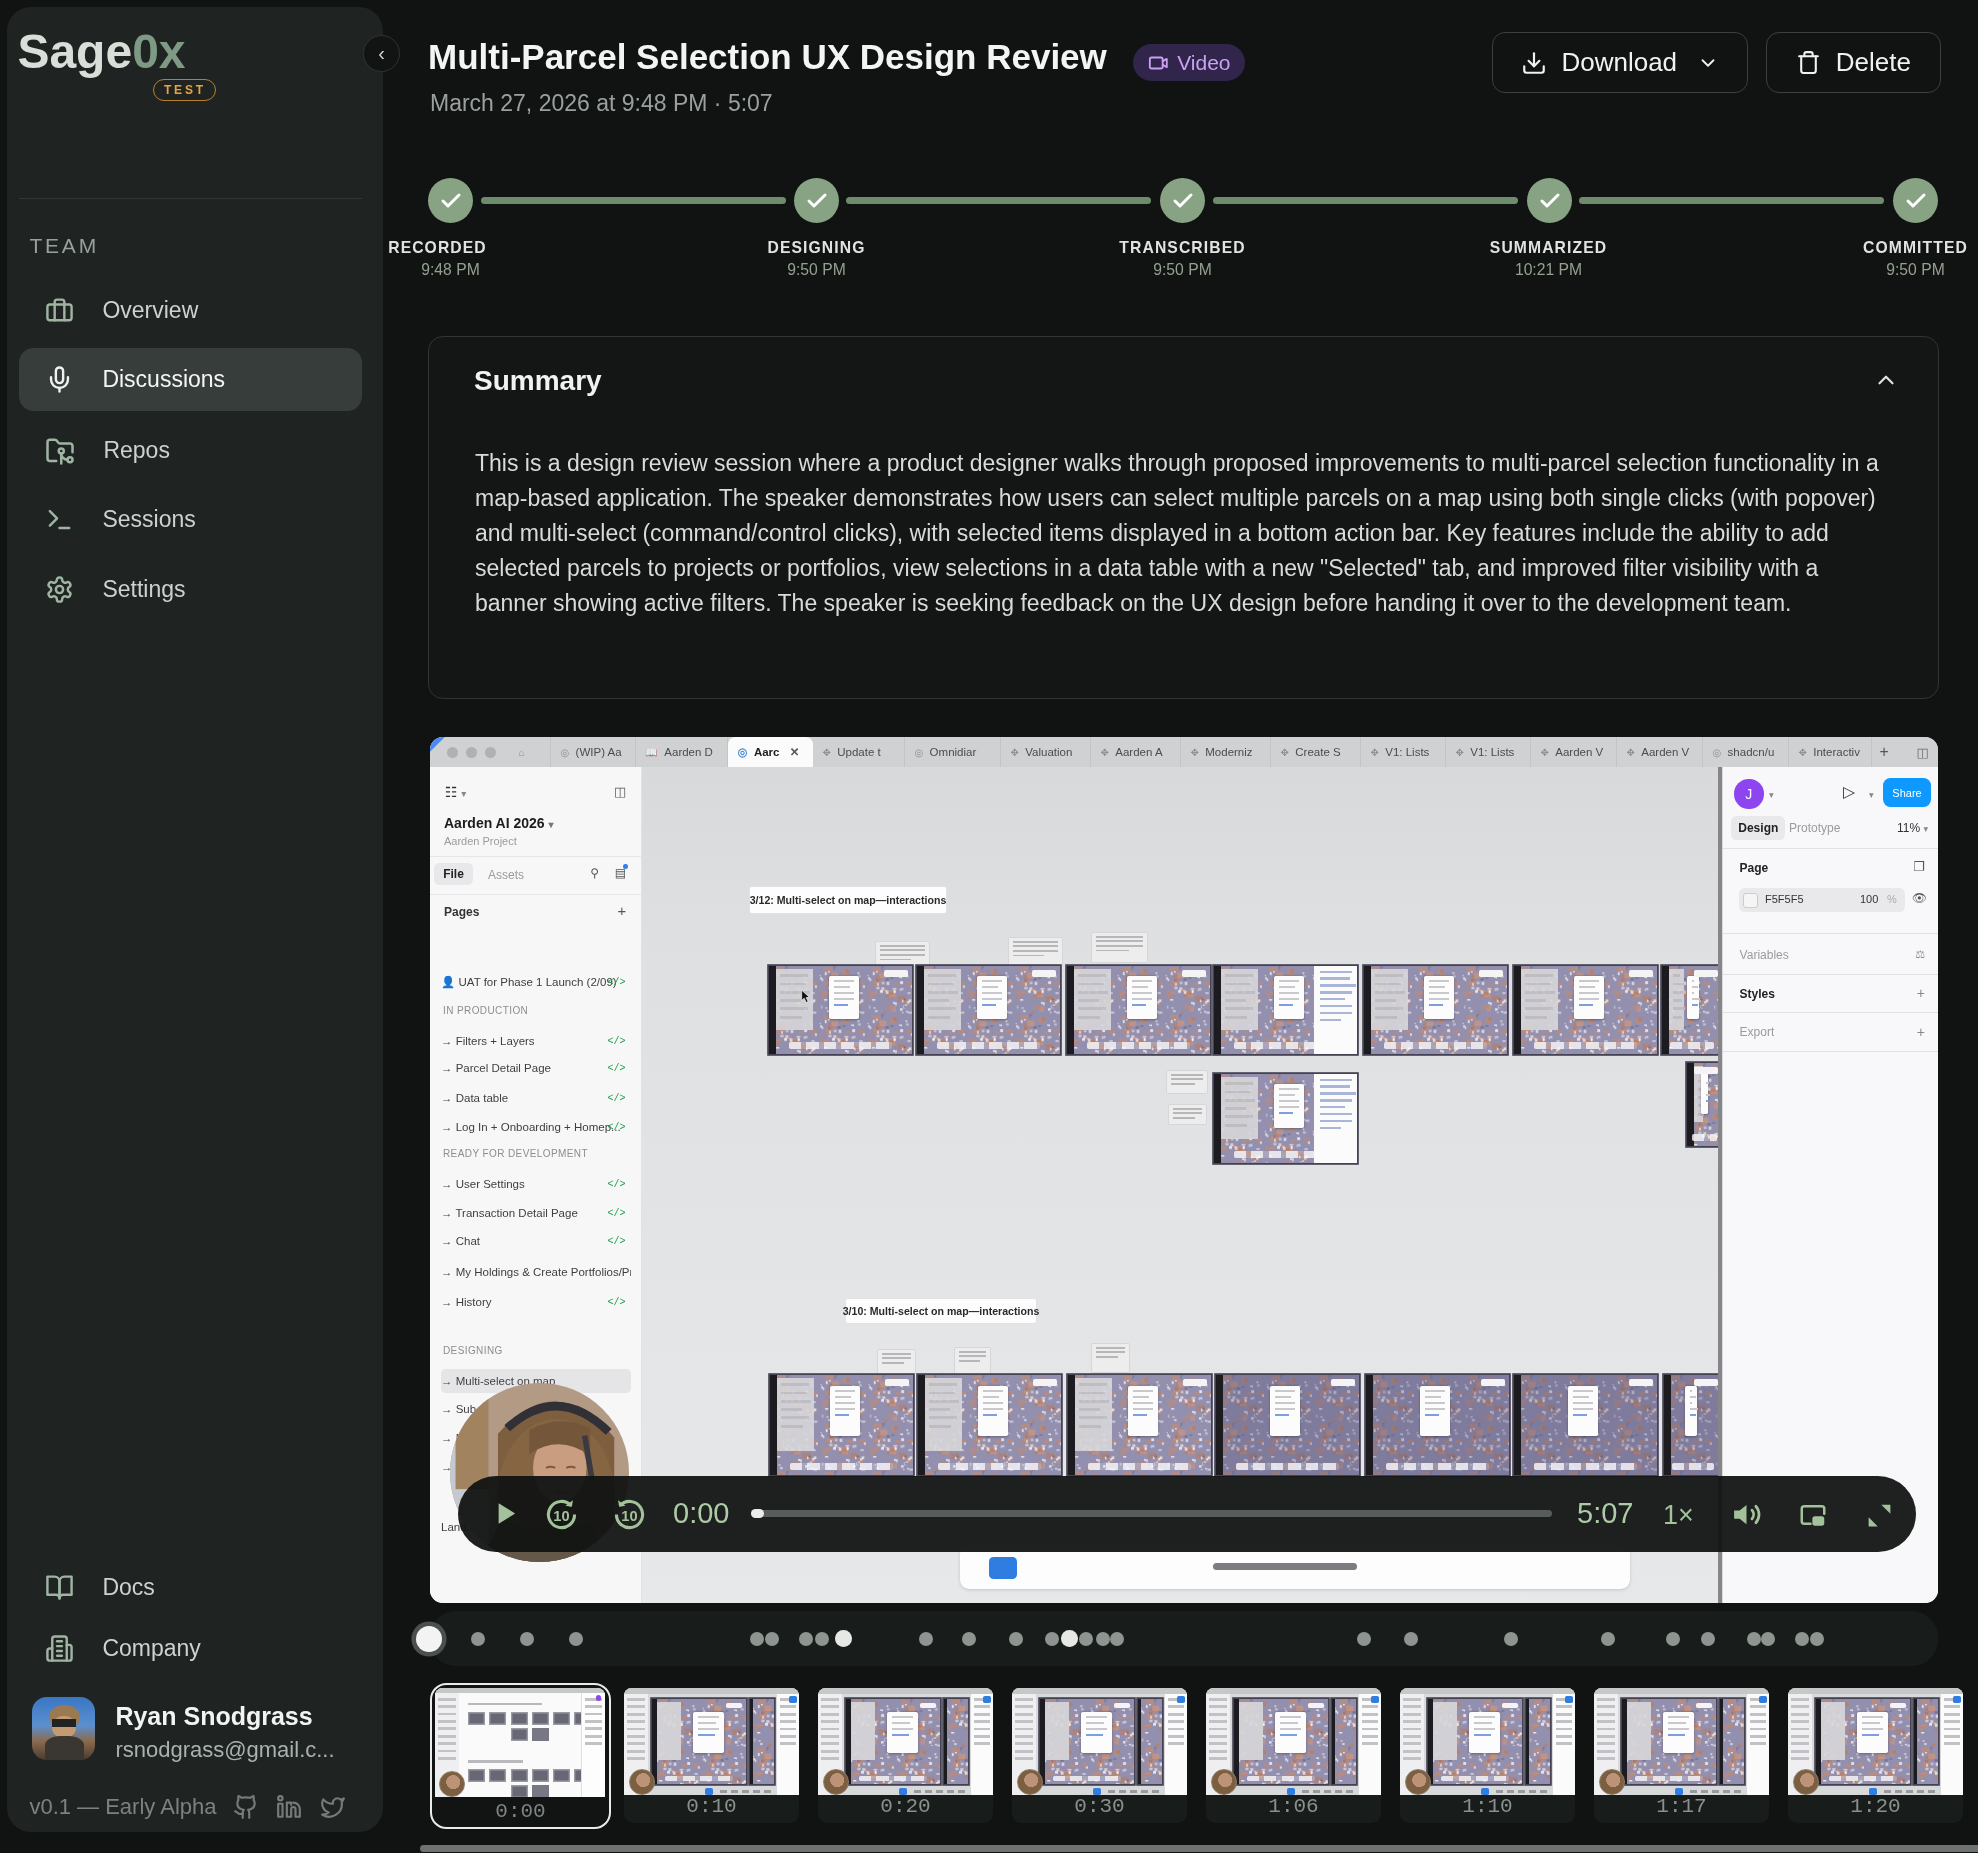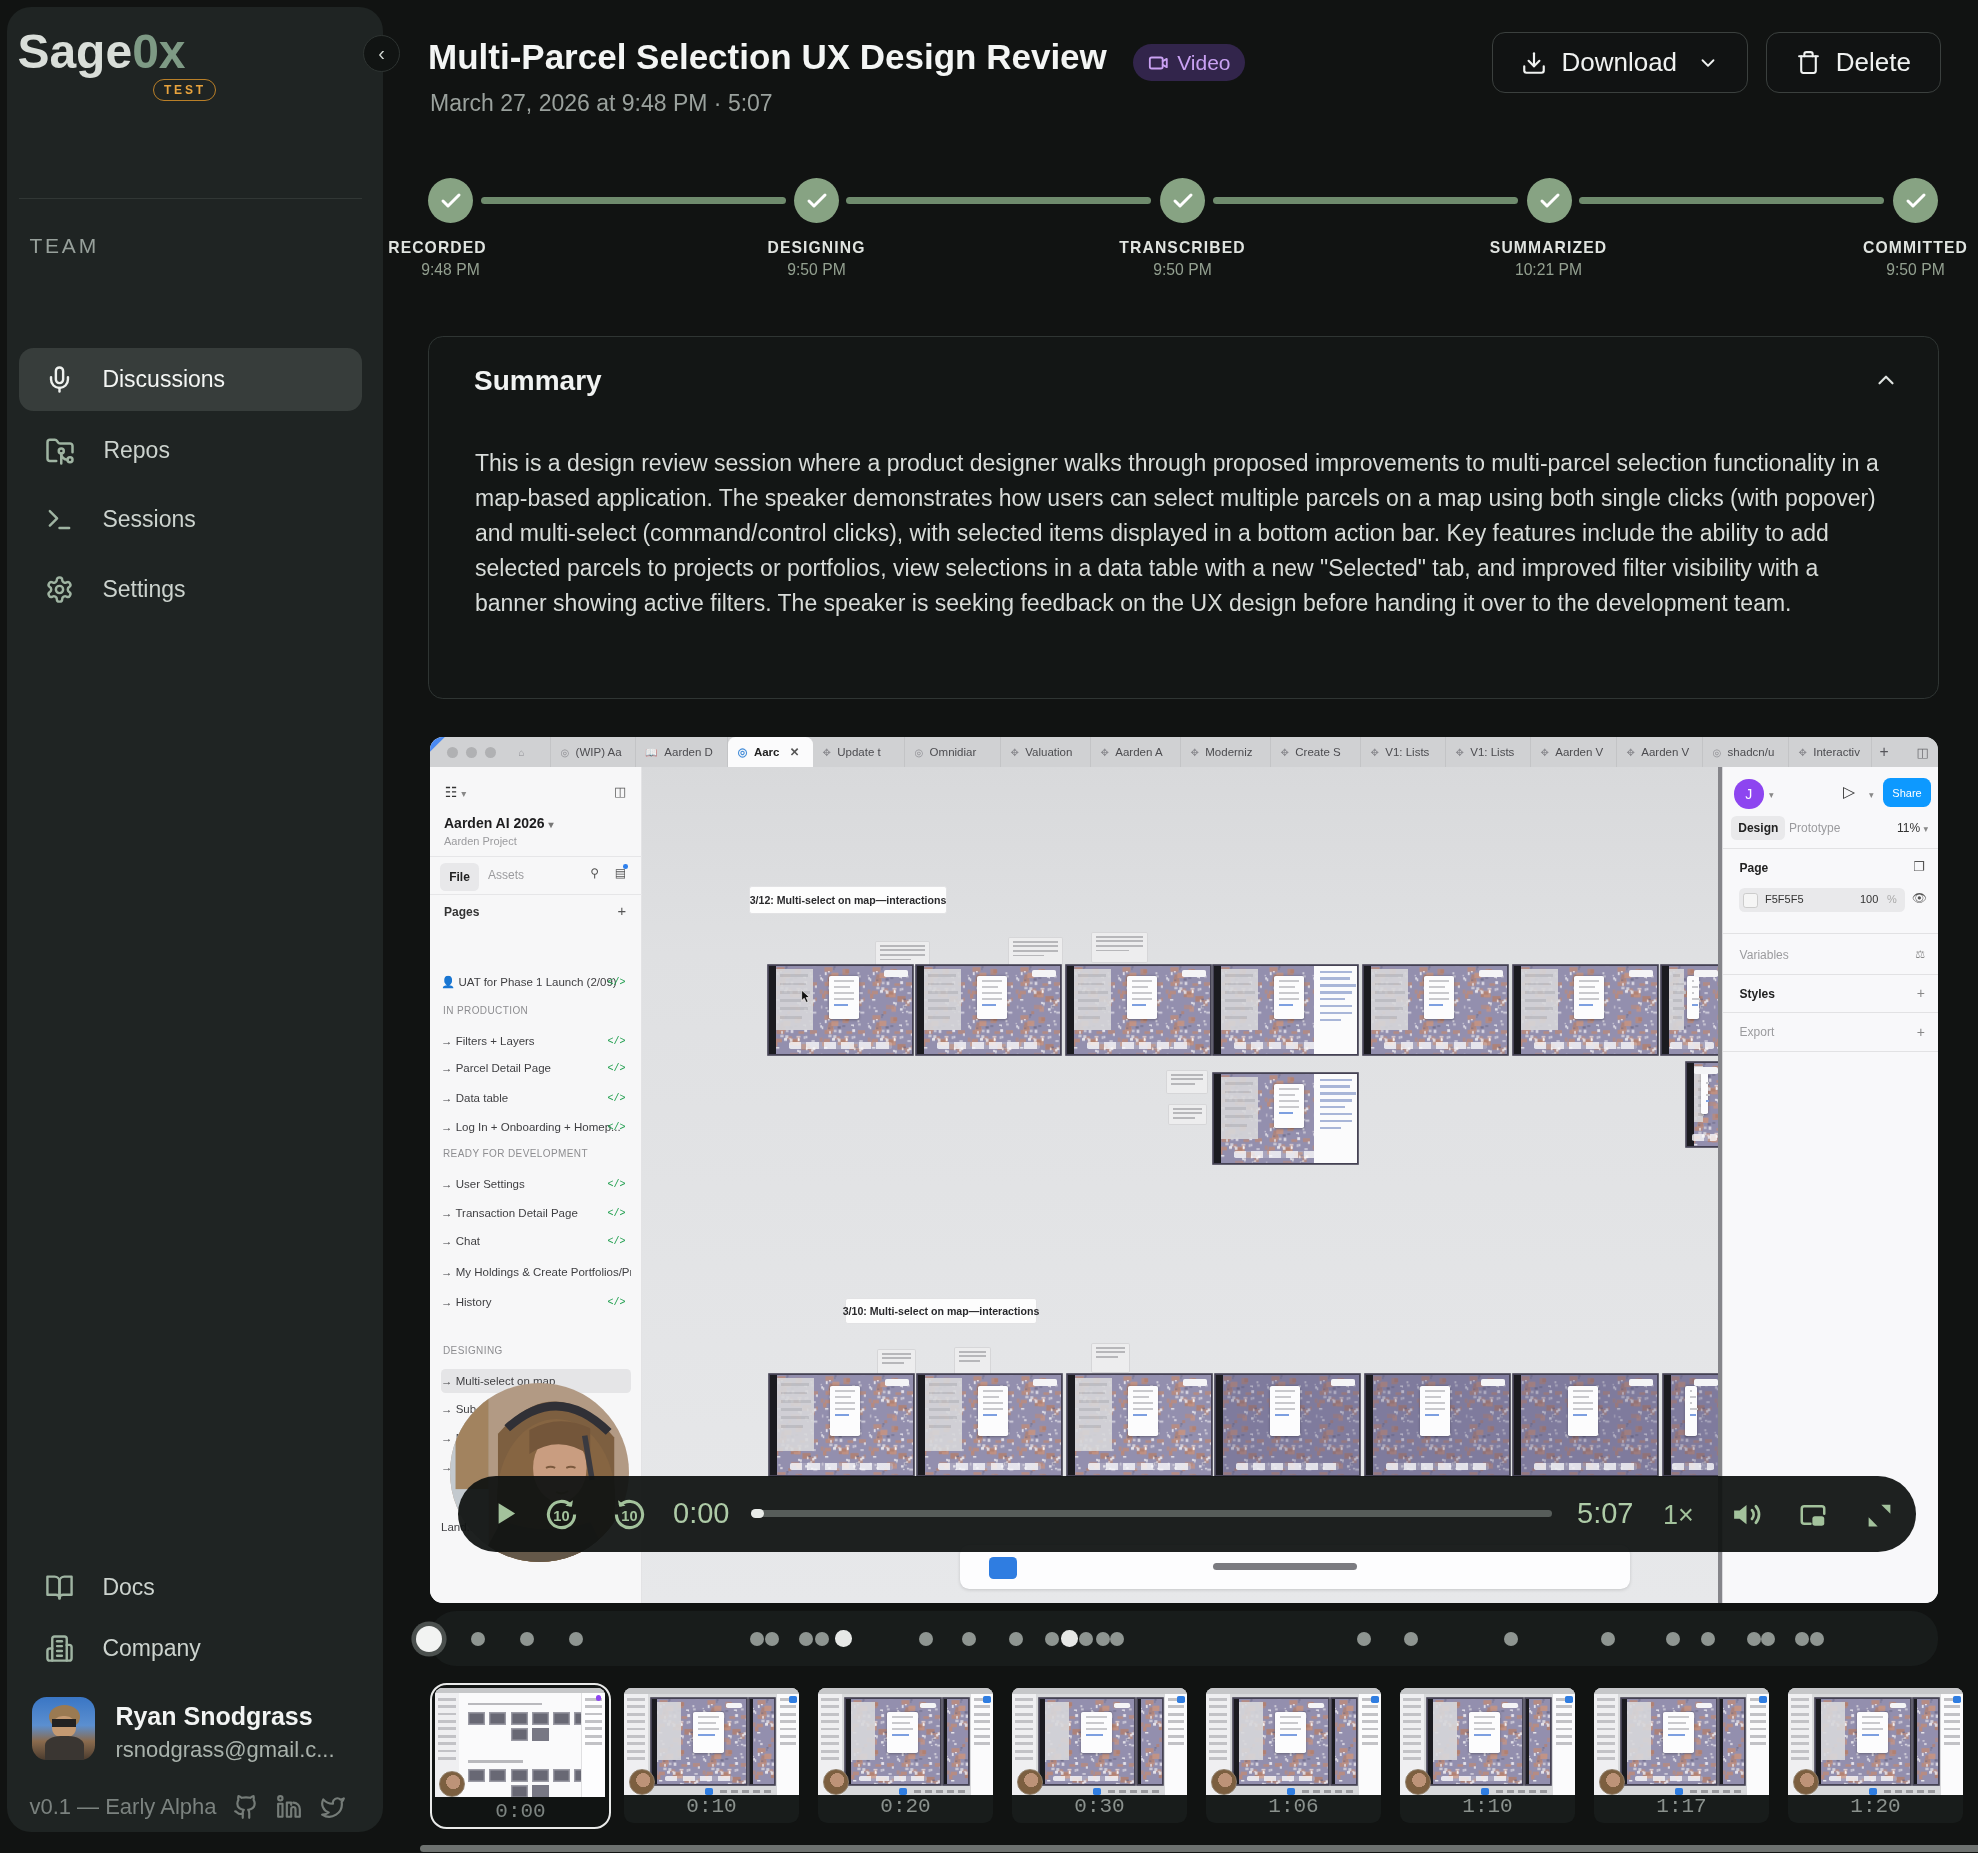--- a/index.html
+++ b/index.html
@@ -121,20 +121,26 @@
         <rect x="27.4" y="12.2" width="3.4" height="1.5" fill="#6e6b88" opacity="0.8"></rect>
         <rect x="17.8" y="0.1" width="2.3" height="1.7" fill="#6e6b88" opacity="0.8"></rect>
       </pattern>
     </defs>
   </svg>
 <div id="sidebar">
 <div class="abs" style="left:10px;top:16.6px;font-size:48px;font-weight:bold;letter-spacing:0px;color:#d9ded9">Sage<span style="color:#7e9a85">0x</span></div>
 <div class="abs" style="left:146px;top:72px;width:63px;height:22px;border:1.8px solid #b97f28;border-radius:12px;color:#e8a33d;font-size:12px;font-weight:bold;letter-spacing:2.8px;display:flex;align-items:center;justify-content:center">TEST</div>
 <div class="abs" style="left:12px;top:191px;width:343px;height:0.9px;background:#313735"></div>
 <div class="abs" style="left:22px;top:227px;font-size:21px;color:#97a09b;letter-spacing:2.8px">TEAM</div>
+<div class="srow" style="top:272px"><svg class="" style="" width="29" height="29" viewBox="0 0 24 24" fill="none" stroke="currentColor" stroke-width="2" stroke-linecap="round" stroke-linejoin="round">
+        <rect x="2" y="7" width="20" height="13" rx="2"></rect>
+        <path d="M16 7V5a2 2 0 0 0-2-2h-4a2 2 0 0 0-2 2v2"></path>
+        <path d="M8 7v13"></path>
+        <path d="M16 7v13"></path>
+      </svg>Overview</div>
 <div class="srow active" style="top:341px"><svg class="" style="" width="29" height="29" viewBox="0 0 24 24" fill="none" stroke="currentColor" stroke-width="2" stroke-linecap="round" stroke-linejoin="round">
         <path d="M12 2a3 3 0 0 0-3 3v7a3 3 0 0 0 6 0V5a3 3 0 0 0-3-3Z"></path>
         <path d="M19 10v2a7 7 0 0 1-14 0v-2"></path>
         <line x1="12" y1="19" x2="12" y2="22"></line>
       </svg>Discussions</div>
 <div class="srow" style="top:412px"><svg class="" style="" width="30" height="30" viewBox="0 0 24 24" fill="none" stroke="currentColor" stroke-width="2" stroke-linecap="round" stroke-linejoin="round">
         <path d="M9 20H4a2 2 0 0 1-2-2V5a2 2 0 0 1 2-2h3.9a2 2 0 0 1 1.69.9l.81 1.2a2 2 0 0 0 1.67.9H20a2 2 0 0 1 2 2v5"></path>
         <circle cx="13" cy="12" r="2"></circle>
         <path d="M18 19c-2.8 0-5-2.2-5-5v8"></path>
         <circle cx="20" cy="19" r="2"></circle>
@@ -278,21 +284,21 @@
 <div class="tab" style="width:83px"><span style="font-size:10px;color:#8d8d92">✥</span>Interactiv</div>
 <div style="color:#55555a;font-size:15.7px;padding:0 7.4px">+</div>
 <div style="margin-left:auto;margin-right:9.2px;color:#6a6a6e;font-size:13px">◫</div>
 </div>
 <div class="abs" style="left:0;top:30px;width:212px;bottom:0;background:#f7f7f8;border-right:0.9px solid #e3e3e5">
 <div class="abs" style="left:14.8px;top:16.6px;color:#333;font-size:14px">☷ <span style="color:#888;font-size:10px">▾</span></div>
 <div class="abs" style="right:14.8px;top:16.6px;color:#555;font-size:13px">◫</div>
 <div class="abs" style="left:14px;top:48px;font-size:14px;font-weight:bold;color:#1d1d1f">Aarden AI 2026 <span style="color:#777;font-size:10px">▾</span></div>
 <div class="abs" style="left:14px;top:68px;font-size:11px;color:#9b9b9e">Aarden Project</div>
 <div class="abs" style="left:0;top:89px;width:212px;height:0.9px;background:#e6e6e8"></div>
-<div class="abs" style="left:10px;top:96px;width:39px;height:28px;background:#e8e8ea;border-radius:5.5px;font-size:12px;font-weight:bold;color:#222;display:flex;align-items:center;justify-content:center">File</div>
+<div class="abs" style="left:4px;top:96px;width:39px;height:22px;background:#e8e8ea;border-radius:5.5px;font-size:12px;font-weight:bold;color:#222;display:flex;align-items:center;justify-content:center">File</div>
 <div class="abs" style="left:58px;top:101px;font-size:12px;color:#9b9b9e">Assets</div>
 <div class="abs" style="right:42px;top:99px;font-size:12px;color:#555">⚲</div>
 <div class="abs" style="right:14.8px;top:99px;font-size:12px;color:#555">▤<span style="position:absolute;right:-1.8px;top:-1.8px;width:4.6px;height:4.6px;border-radius:50%;background:#2f80ed"></span></div>
 <div class="abs" style="left:0;top:127px;width:212px;height:0.9px;background:#e6e6e8"></div>
 <div class="abs" style="left:14px;top:138px;font-size:12px;font-weight:bold;color:#333">Pages</div>
 <div class="abs" style="right:14.8px;top:136px;font-size:14.8px;color:#555">+</div>
 <div class="fl-item" style="top:203px">👤 UAT for Phase 1 Launch (2/09)<span class="code">&lt;/&gt;</span></div>
 <div class="fl-sec" style="top:238px">IN PRODUCTION</div>
 <div class="fl-item" style="top:262px">→ Filters + Layers<span class="code">&lt;/&gt;</span></div>
 <div class="fl-item" style="top:289px">→ Parcel Detail Page<span class="code">&lt;/&gt;</span></div>

